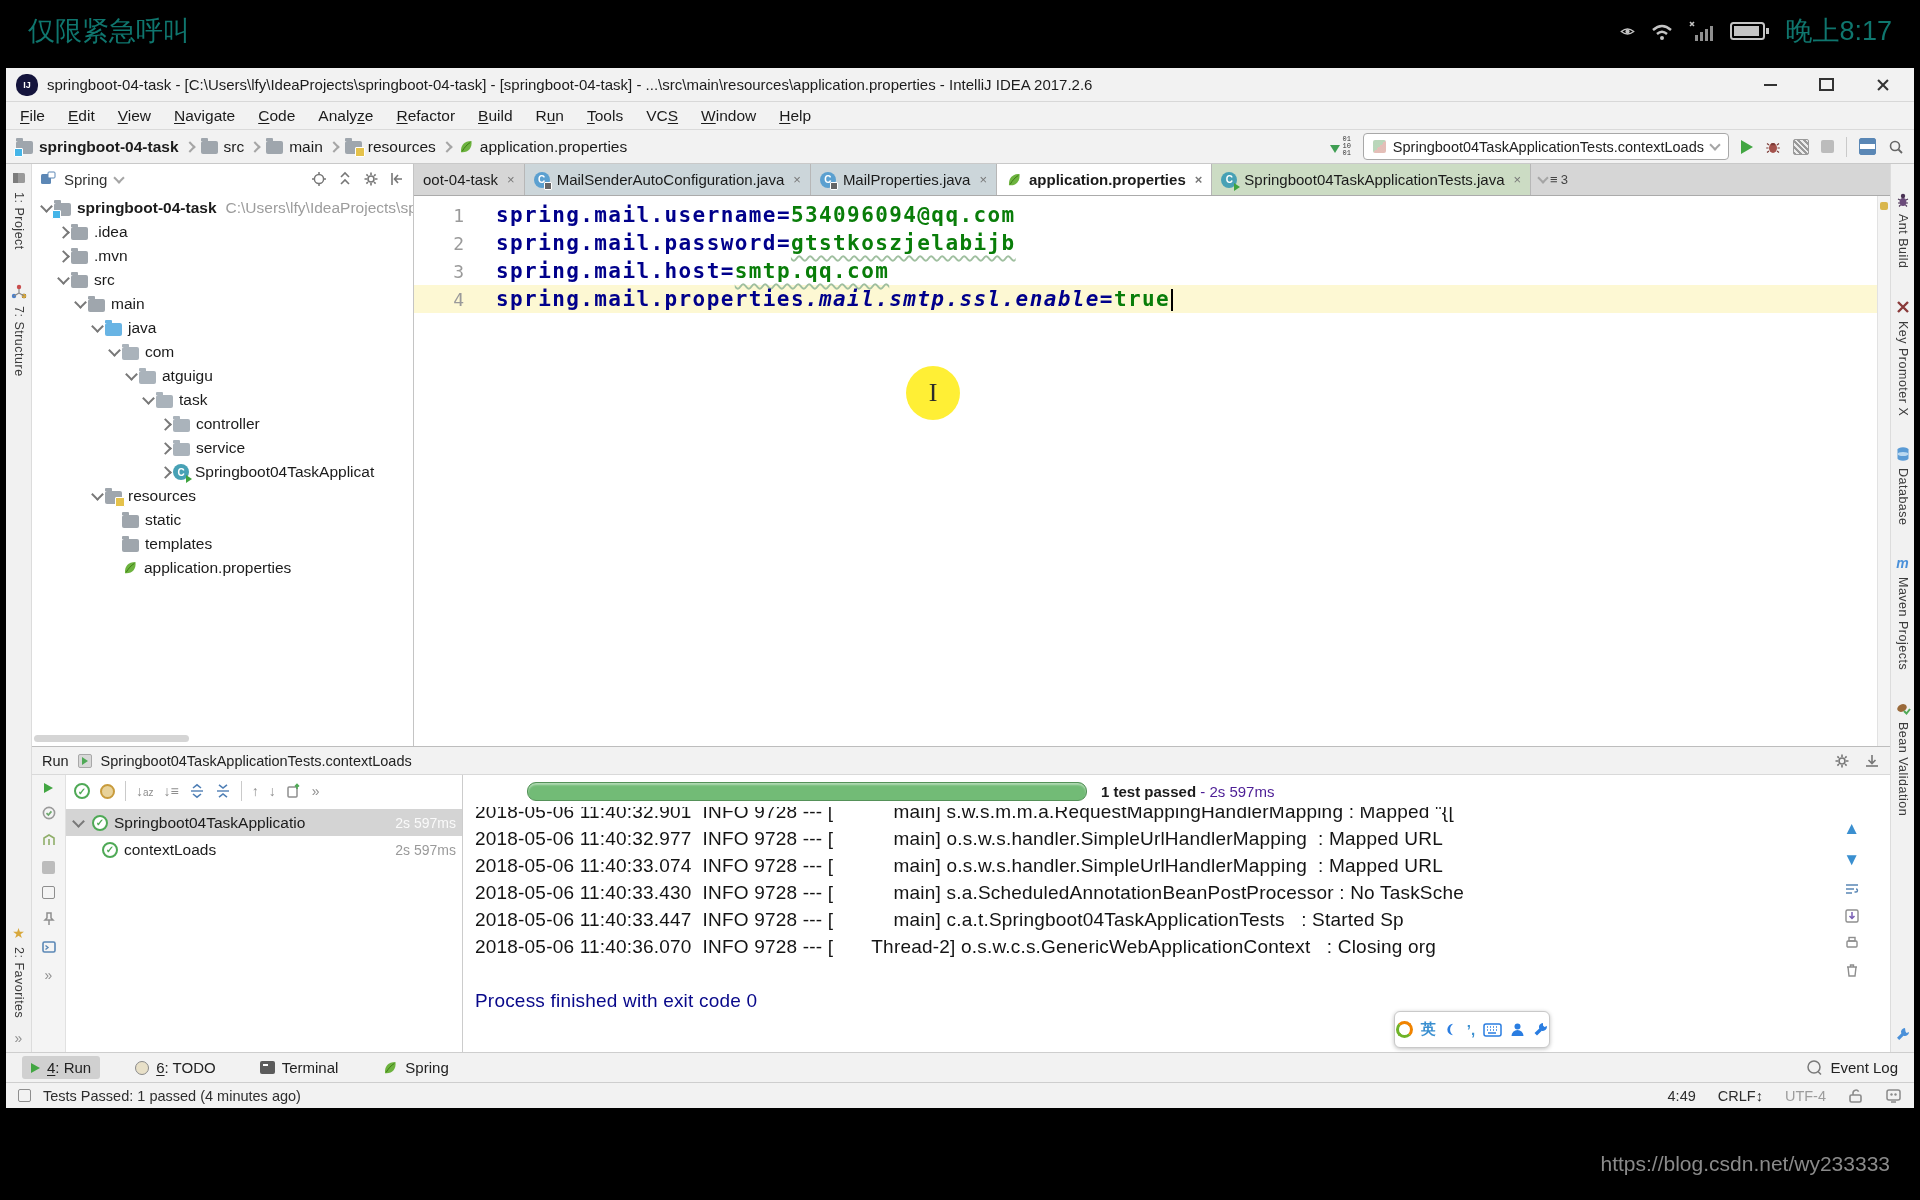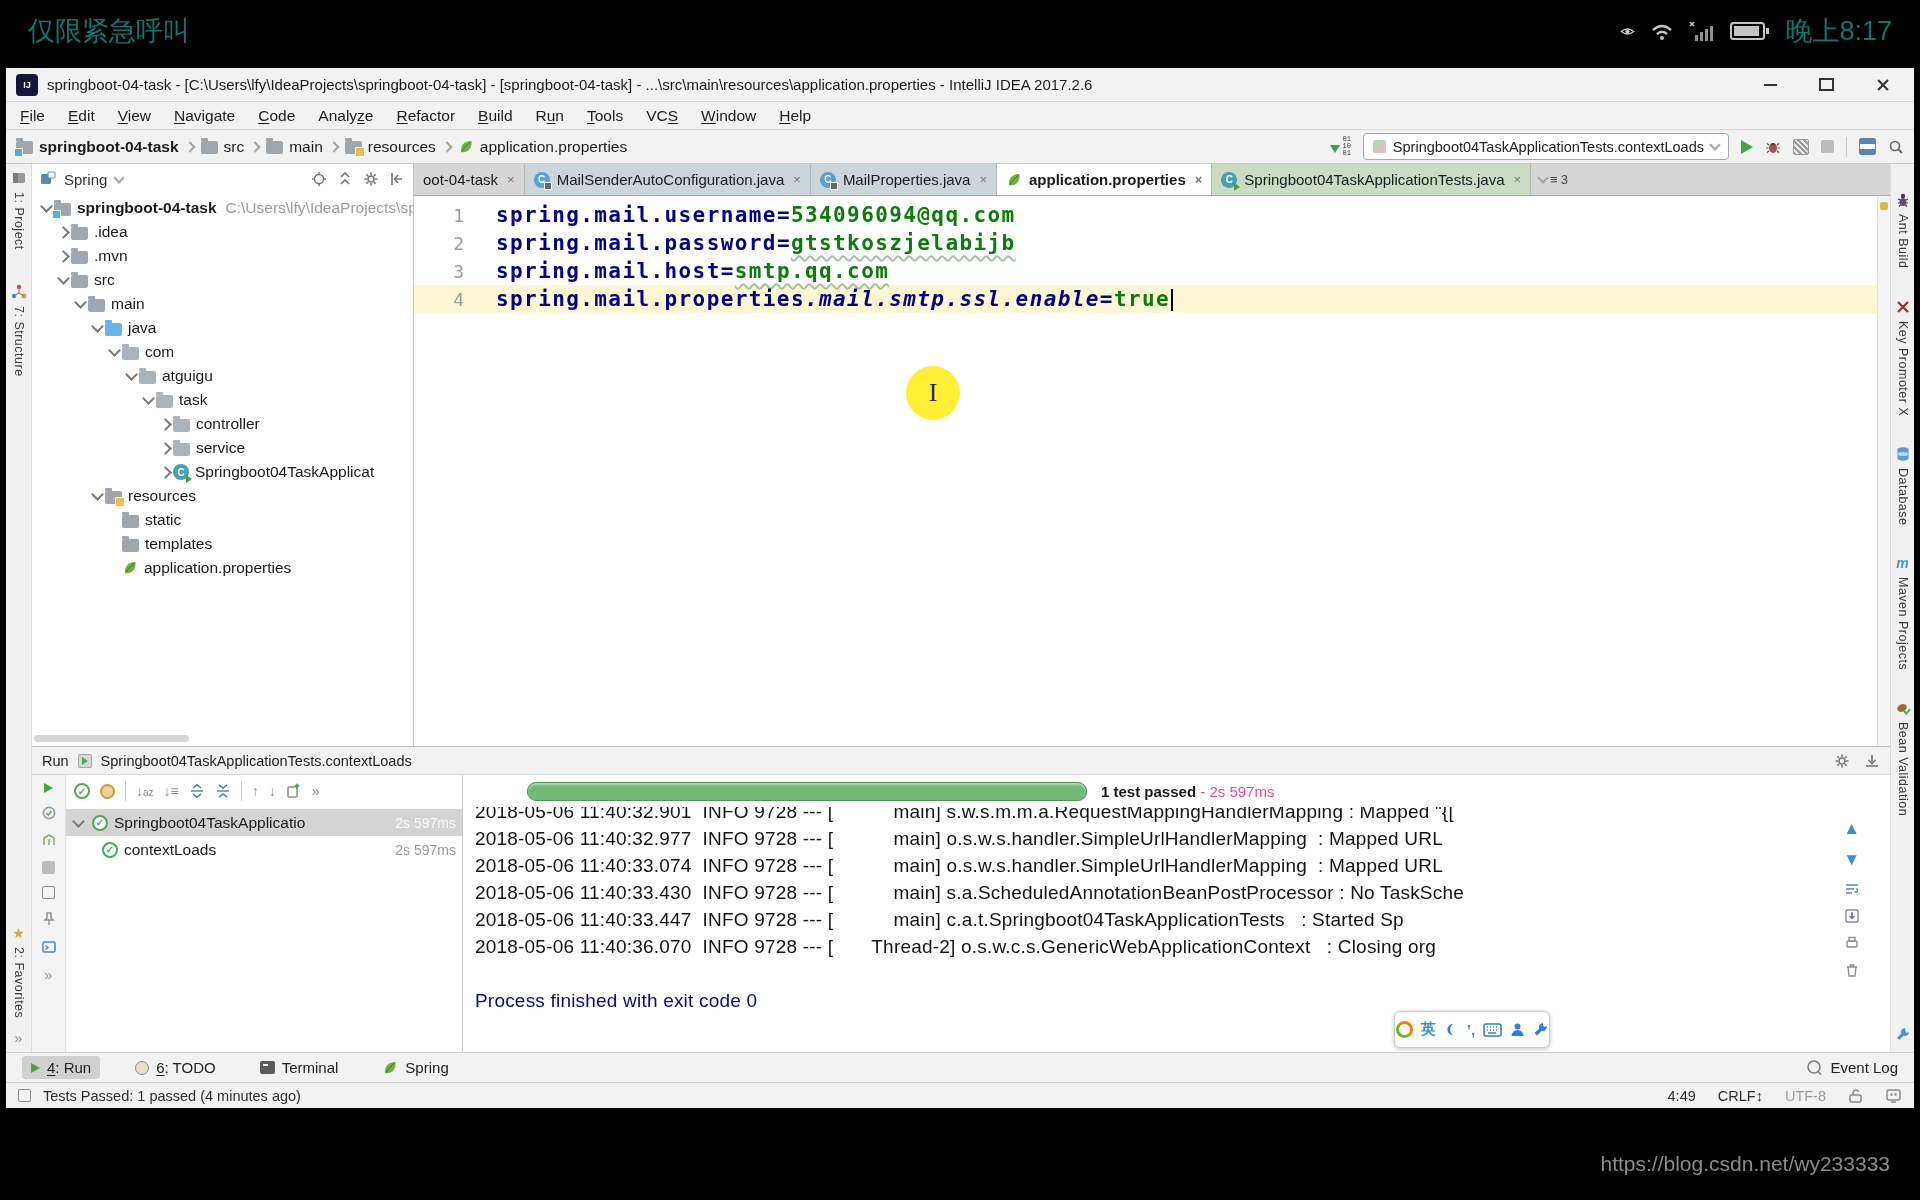--- a/index.html
+++ b/index.html
@@ -13,21 +13,21 @@
   .ide{position:absolute;left:6px;right:6px;top:68px;height:1040px;background:#fff;display:flex;flex-direction:column;
     font-size:15px;color:#1b1b1b;box-sizing:border-box}
   .titlebar{height:34px;background:#f2f2f2;border-bottom:1px solid #d8d8d8;display:flex;align-items:center;padding:0 10px;gap:9px;flex:none;box-sizing:border-box}
   .title-text{flex:1;font-size:15px;color:#1c1c1c;white-space:nowrap;overflow:hidden}
   .winbtns{display:flex;gap:42px;padding-right:14px;align-items:center}
   .wmin{width:13px;height:2px;background:#333}
   .wmax{width:11px;height:9px;border:2px solid #333;position:relative}
   .wclose{position:relative;width:14px;height:14px}
   .wclose::before,.wclose::after{content:"";position:absolute;left:6px;top:0;width:2px;height:14px;background:#333}
   .wclose::before{transform:rotate(45deg)}.wclose::after{transform:rotate(-45deg)}
-  .idea-logo{width:22px;height:22px;background:#14143c;border-radius:4px;color:#fff;font-size:9px;font-weight:bold;
+  .idea-logo{width:22px;height:22px;background:#14143c;border-radius:10px;color:#fff;font-size:9px;font-weight:bold;
     display:flex;align-items:center;justify-content:center}
   .menubar{height:28px;background:#f2f2f2;border-bottom:1px solid #dadada;display:flex;align-items:center;gap:23px;
     padding:0 14px;flex:none;font-size:15.5px;box-sizing:border-box}
   .menubar .mi u{text-underline-offset:2px}
   
   .navbar{height:34px;background:#f2f2f2;border-bottom:1px solid #c9c9c9;display:flex;align-items:center;
     padding:0 10px;flex:none;box-sizing:border-box}
   .crumbs{display:flex;align-items:center;gap:7px;font-size:15.5px}
   .crumb{display:flex;align-items:center;gap:6px}
   .crumb.bold .clabel{font-weight:bold}
@@ -93,21 +93,21 @@
   .rtree{flex:1;font-size:15.5px;padding-top:2px}
   .rrow{height:27px;display:flex;align-items:center;gap:6px;padding:0 6px 0 4px;cursor:default}
   .rrow.sel{background:#d4d4d4}
   .rtime{margin-left:auto;color:#9a9a9a;font-size:14px}
   .rrow.sel .rtime{color:#fafafa}
   .console{flex:1;display:flex;flex-direction:column;min-width:0;position:relative}
   .cstatus{height:32px;display:flex;align-items:center;flex:none;padding-left:64px;gap:14px}
   .progress{width:558px;height:17px;border:1px solid #559159;border-radius:9px;background:#72bb76;flex:none;
     box-shadow:inset 0 2px 2px rgba(255,255,255,.45)}
   .cpassed{font-weight:bold;color:#1b1b1b;font-size:15px}
-  .cpassed-t{color:#ec4899;font-size:15px}
+  .cpassed-t{color:#4c1d95;font-size:15px}
   .cout{flex:1;overflow:hidden;padding-left:12px;font-family:Liberation Sans, sans-serif;font-size:19px;
     line-height:27px;color:#141414;letter-spacing:.2px}
   .cline{white-space:pre}
   .cline:first-child{margin-top:-9px}
   .cline.exit{color:#08088a;margin-top:27px}
   .cnav{position:absolute;right:30px;top:44px;display:flex;flex-direction:column;gap:11px;align-items:center}
   
   .twbar{height:30px;background:#f2f2f2;border-top:1px solid #cecece;display:flex;align-items:center;gap:26px;
     padding:0 16px;flex:none;font-size:15px;box-sizing:border-box;color:#222}
   .twitem{display:flex;align-items:center;gap:7px;padding:3px 9px;border-radius:3px;cursor:default}
@@ -731,21 +731,21 @@
       <span>Event Log</span>
     </span>
   </div>
 
   <div class="statusbar">
     <span class="sq-gray" style="margin-right:12px"></span>
     <span>Tests Passed: 1 passed (4 minutes ago)</span>
     <span class="sb-right">
       <span>4:49</span>
       <span><span>CRLF</span>↕</span>
-      <span class="sb-dim">UTF-8</span>
+      <span class="sb-dim">UTF-4</span>
       <svg width="15" height="16" viewBox="0 0 15 16">
           <rect x="2" y="7" width="11" height="7" rx="1.5" fill="none" stroke="#8a8a8a" stroke-width="1.6"></rect>
           <path d="M5 7V5a3 3 0 0 1 5.6-1.4" fill="none" stroke="#8a8a8a" stroke-width="1.6"></path>
         </svg>
       <svg width="17" height="16" viewBox="0 0 17 16">
           <rect x="2" y="2" width="13" height="10" rx="2" fill="none" stroke="#8a8a8a" stroke-width="1.5"></rect>
           <circle cx="6.5" cy="6.5" r="1.2" fill="#8a8a8a"></circle>
           <circle cx="10.5" cy="6.5" r="1.2" fill="#8a8a8a"></circle>
           <path d="M6 14h5" stroke="#8a8a8a" stroke-width="1.5"></path>
         </svg>

